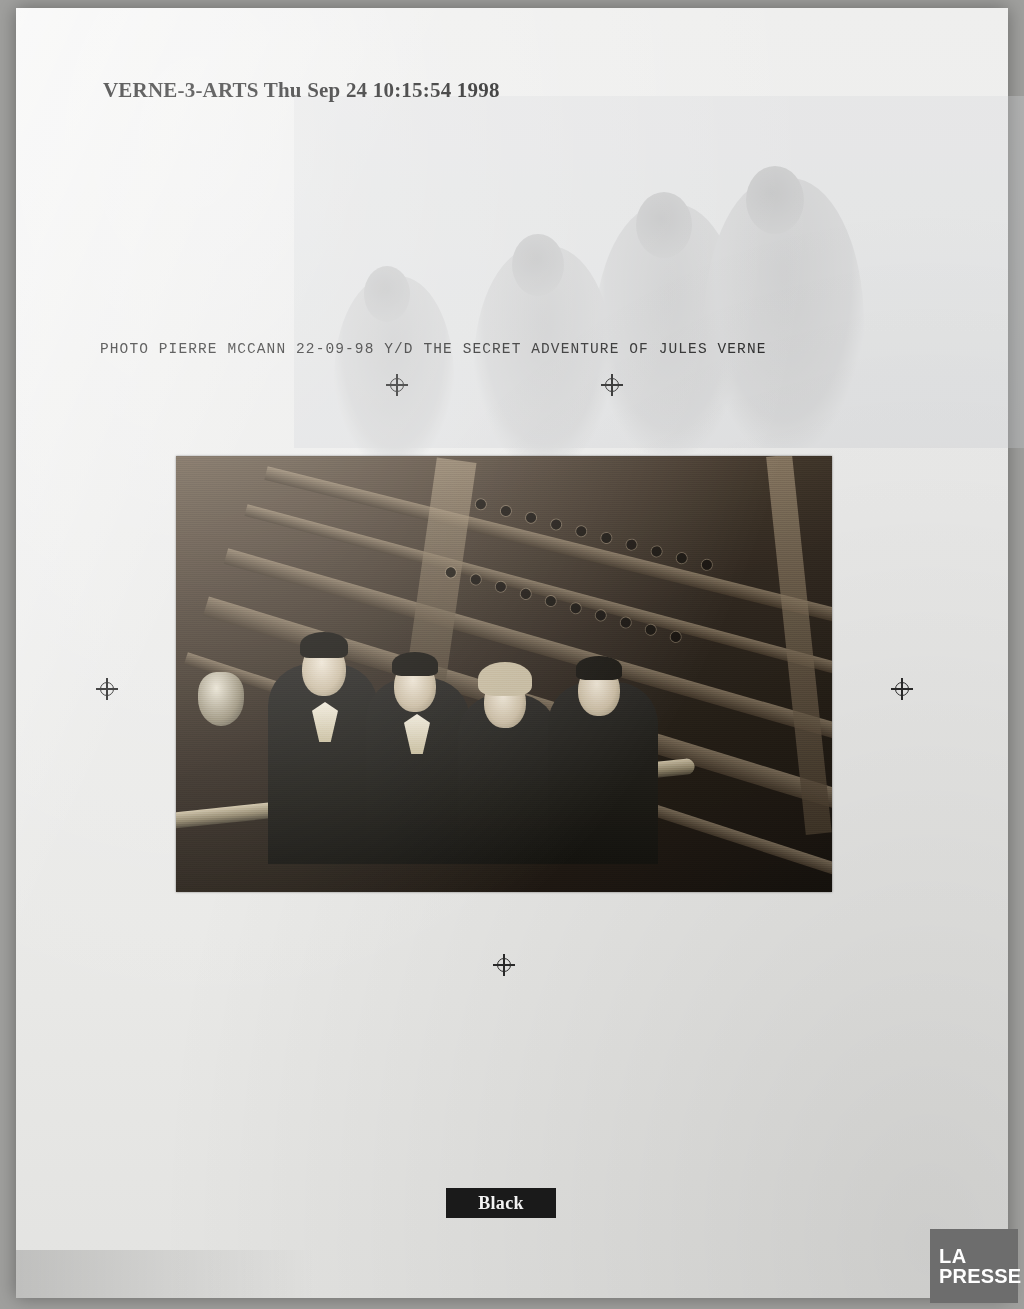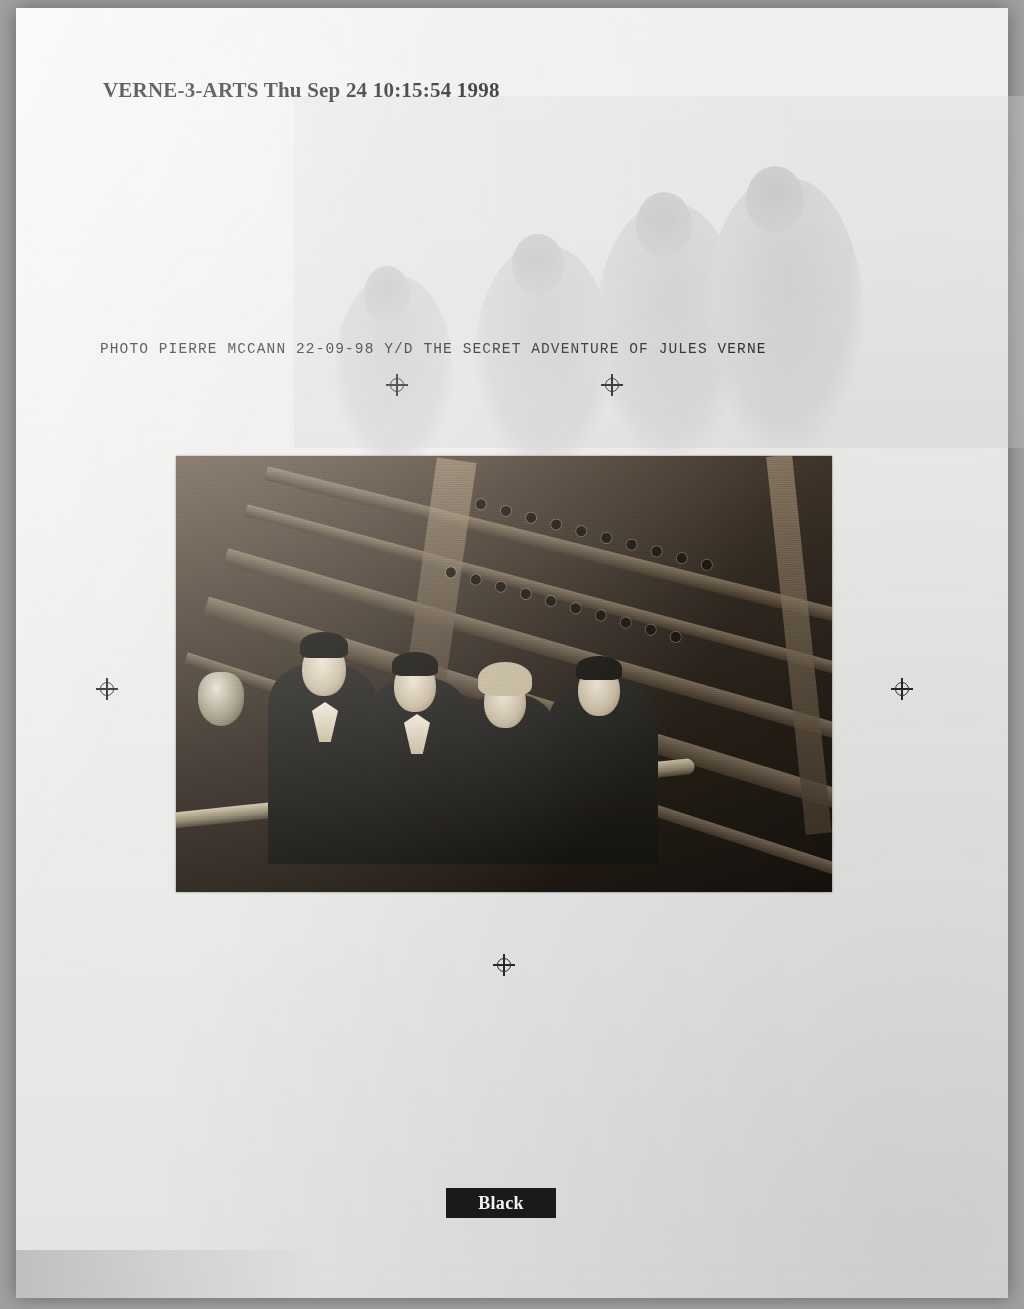--- a/index.html
+++ b/index.html
@@ -350,13 +350,17 @@
       <div class="hair" style="left:400px; bottom:212px; width:46px; height:24px;"></div>
 
       <div class="grain"></div>
     </div>
 
     <div class="blackbar">Black</div>
 
     <div class="edge-shadow"></div>
   </div>
 
+  <div class="logo">
+    <span class="la">LA</span>
+    <span class="presse">PRESSE</span>
+  </div>
 </div>
 
 </body></html>

